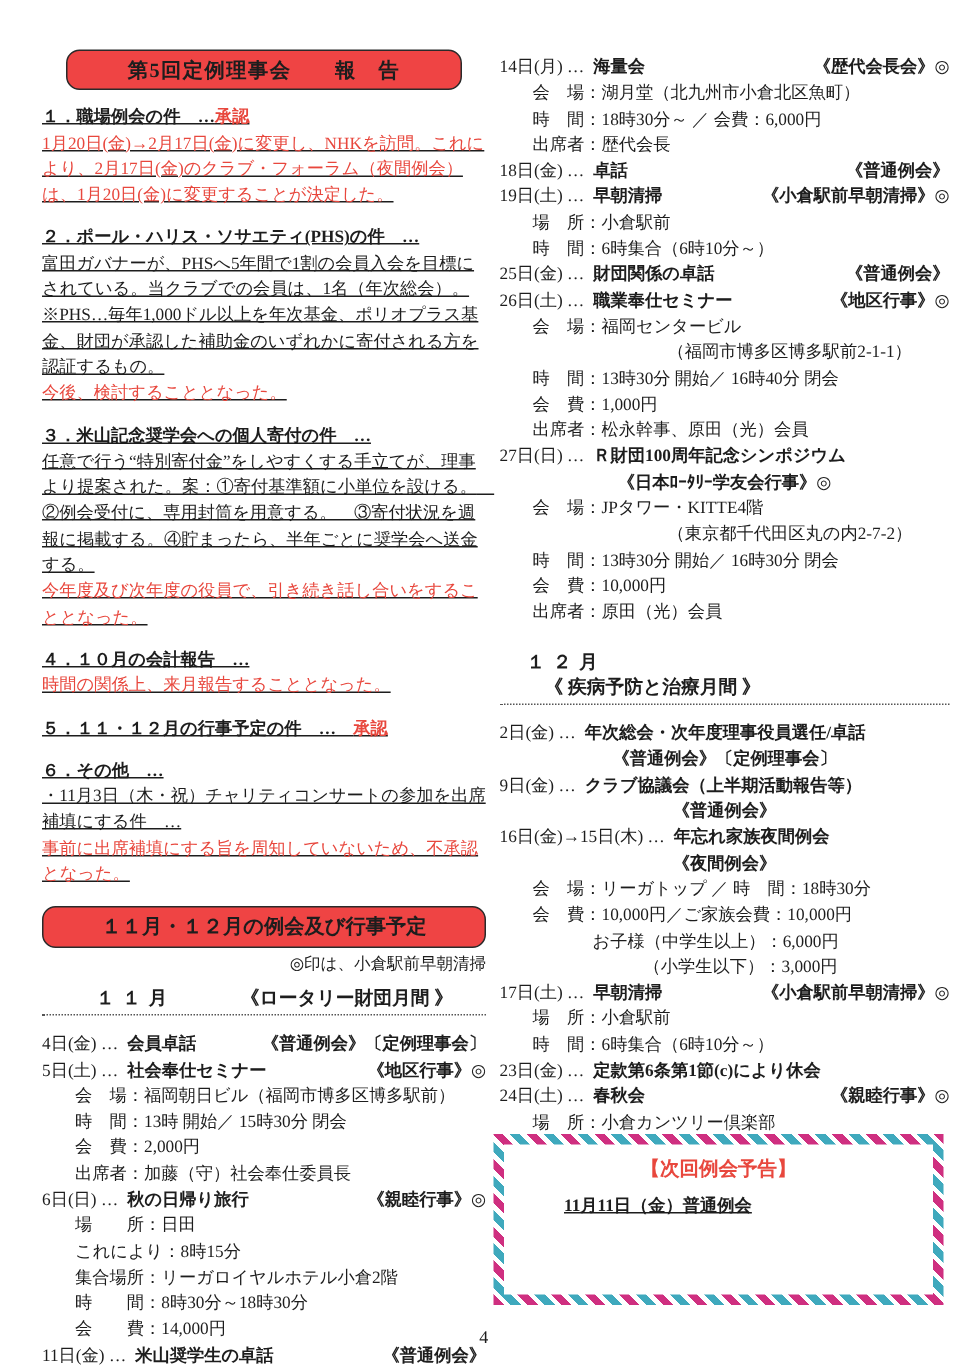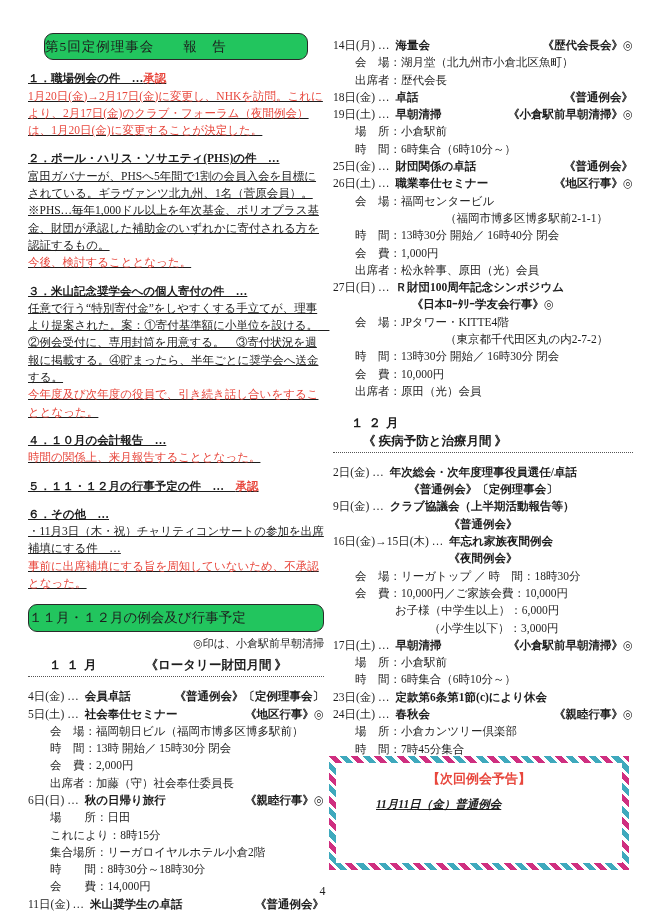--- a/index.html
+++ b/index.html
@@ -8,39 +8,39 @@
     width:645px; height:913px; position:relative; overflow:hidden;
     font-family:"Liberation Serif","DejaVu Serif",serif;
     color:#1d1d1d; font-size:11.5px; line-height:17.3px;
   }
   .col { position:absolute; top:0; }
   #col-left  { left:28px;  width:296px; padding-top:33px; }
   #col-right { left:333px; width:300px; padding-top:37px; }
 
   .box-title {
     border:1.7px solid #2a2a2a; border-radius:9px;
-    font-weight:normal; font-size:13.5px; 
-    padding:4px 0; background:#22c55e;
+    font-weight:bold; font-size:13.5px; text-align:center;
+    padding:4px 0; background:#ef4444;
   }
   #report-box   { width:264px; margin:0 auto 10px auto; letter-spacing:1px; }
   #schedule-box { width:100%;  margin:12px 0 3px 0; }
 
   .r-item    { margin-bottom:11px;text-decoration:underline; }
   .r-heading { font-weight:bold; }
   .red       { color:#e8473d; }
   .r-body    { }
 
   .note { text-align:right; font-size:11px; }
 
   .month-head {
     display:flex; font-weight:bold; font-size:12.5px;
     border-bottom:1.6px dotted #555; padding-bottom:2px;
     margin:5px 0 11px 0;
   }
-  .month-head .month { margin-left:21px; letter-spacing:5px; }
+  .month-head .month { margin-left:36px; letter-spacing:5px; }
   .month-head .theme { margin-left:44px; }
   #dec-head .month   { margin-left:18px; }
   #dec-head .theme   { margin-left:30px; }
   #dec-head { margin-top:15px;flex-direction:column; }
 
   .evt { display:flex; justify-content:space-between; white-space:nowrap; }
   .evt-date { }
   .evt-name { font-weight:bold; margin-left:6px; }
   .evt-badge { font-weight:bold; }
   .evt-badge-line { text-align:center; font-weight:bold; }
@@ -50,42 +50,42 @@
   .evt-detail.ind4 { padding-left:112px; }
 
   #next-box {
     position:absolute; left:329px; top:756px; width:300px; height:114px;
     background:repeating-linear-gradient(45deg,
       #cf2f80 0 5px, #ffffff 5px 8px, #3fa9bd 8px 13px, #ffffff 13px 16px);
     padding:7px;
   }
   #next-inner { background:#ffffff; width:100%; height:100%; padding:7px 6px 0 6px; }
   .next-title { text-align:center; font-weight:bold; font-size:13px; margin-bottom:9px; }
-  .next-date  { font-weight:bold; text-decoration:underline; margin-left:34px; margin-bottom:1px;font-style:italic; }
+  .next-date  { font-weight:bold; text-decoration:underline; margin-left:34px; margin-bottom:1px; }
   .next-line  { }
   .next-line.ind { padding-left:74px; }
 
   #page-number {
     position:absolute; left:0; bottom:13px; width:100%;
     text-align:center; font-size:12px;
   }
 </style>
 </head>
 <body>
 
 <div class="col" id="col-left">
   <div class="box-title" id="report-box">第5回定例理事会　　報　告</div>
   <div id="report-items">
       <div class="r-item">
         <div class="r-heading"><span>１．職場例会の件　…</span><span class="red">承認</span></div>
         <div class="red">1月20日(金)→2月17日(金)に変更し、NHKを訪問。これにより、2月17日(金)のクラブ・フォーラム（夜間例会）は、1月20日(金)に変更することが決定した。</div>
       </div>
       <div class="r-item">
         <div class="r-heading"><span>２．ポール・ハリス・ソサエティ(PHS)の件　…</span></div>
-        <div class="r-body">富田ガバナーが、PHSへ5年間で1割の会員入会を目標にされている。ギラヴァンツ北九州、1名（菅原会員）。※PHS…毎年1,000ドル以上を年次基金、ポリオプラス基金、財団が承認した補助金のいずれかに寄付される方を認証するもの。</div>
+        <div class="r-body">富田ガバナーが、PHSへ5年間で1割の会員入会を目標にされている。当クラブでの会員は、1名（年次総会）。※PHS…毎年1,000ドル以上を年次基金、ポリオプラス基金、財団が承認した補助金のいずれかに寄付される方を認証するもの。</div>
         <div class="red">今後、検討することとなった。</div>
       </div>
       <div class="r-item">
         <div class="r-heading"><span>３．米山記念奨学会への個人寄付の件　…</span></div>
         <div class="r-body">任意で行う“特別寄付金”をしやすくする手立てが、理事より提案された。案：①寄付基準額に小単位を設ける。　②例会受付に、専用封筒を用意する。　③寄付状況を週報に掲載する。④貯まったら、半年ごとに奨学会へ送金する。</div>
         <div class="red">今年度及び次年度の役員で、引き続き話し合いをすることとなった。</div>
       </div>
       <div class="r-item">
         <div class="r-heading"><span>４．１０月の会計報告　…</span></div>
         <div class="red">時間の関係上、来月報告することとなった。</div>
@@ -136,20 +136,21 @@
     </div>
 </div>
 
 <div class="col" id="col-right">
   <div id="nov-right">
       <div class="evt">
         <span class="evt-main"><span class="evt-date">14日(月) …</span><span class="evt-name">海量会</span></span>
         <span class="evt-badge">《歴代会長会》◎</span>
       </div>
       <div class="evt-detail ind1">会　場：湖月堂（北九州市小倉北区魚町）</div>
+      <div class="evt-detail ind1">時　間：18時30分～ ／ 会費：6,000円</div>
       <div class="evt-detail ind1">出席者：歴代会長</div>
       <div class="evt">
         <span class="evt-main"><span class="evt-date">18日(金) …</span><span class="evt-name">卓話</span></span>
         <span class="evt-badge">《普通例会》</span>
       </div>
       <div class="evt">
         <span class="evt-main"><span class="evt-date">19日(土) …</span><span class="evt-name">早朝清掃</span></span>
         <span class="evt-badge">《小倉駅前早朝清掃》◎</span>
       </div>
       <div class="evt-detail ind1">場　所：小倉駅前</div>

